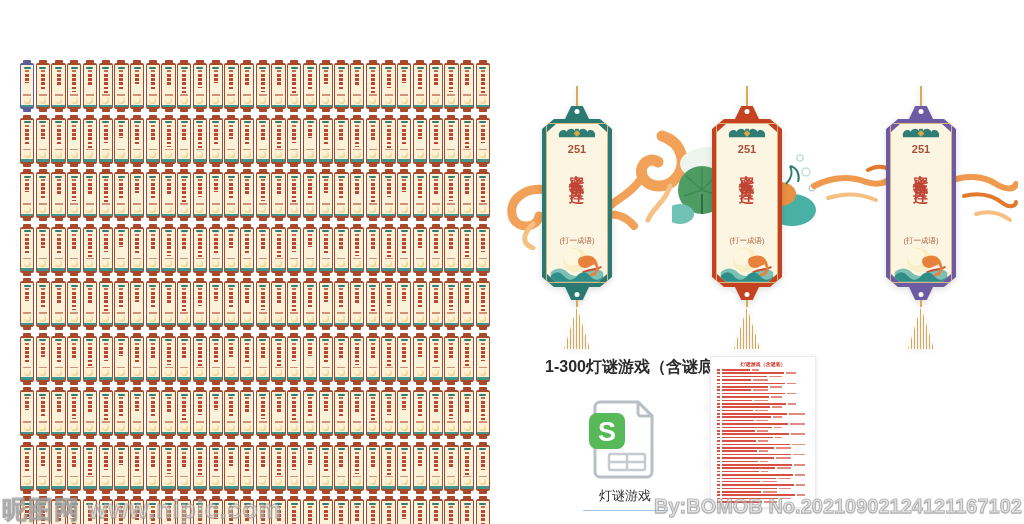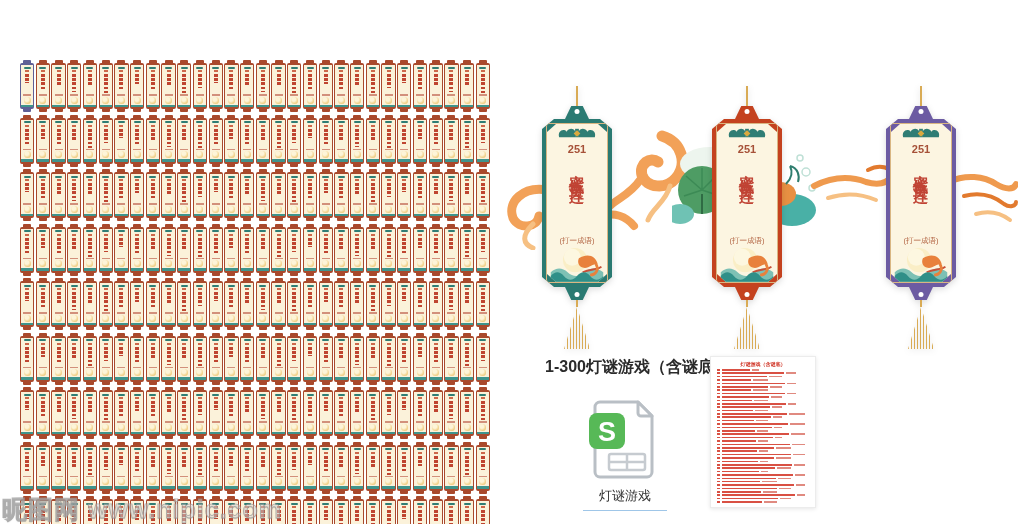--- a/index.html
+++ b/index.html
@@ -3564,14 +3564,15 @@
         </div>
         <div class="doc-row">
           <i class="dr-num"></i>
           <i class="dr-seg" style="width:43%"></i>
           <i class="dr-seg2" style="width:15%"></i>
         </div>
       </div>
   </div>
 
   <div class="wm wm-left">昵图网 www.nipic.com</div>
+  <div class="wm wm-right">By:BOMOB No.20210902124121167102</div>
 
 </div>
 
 </body></html>

